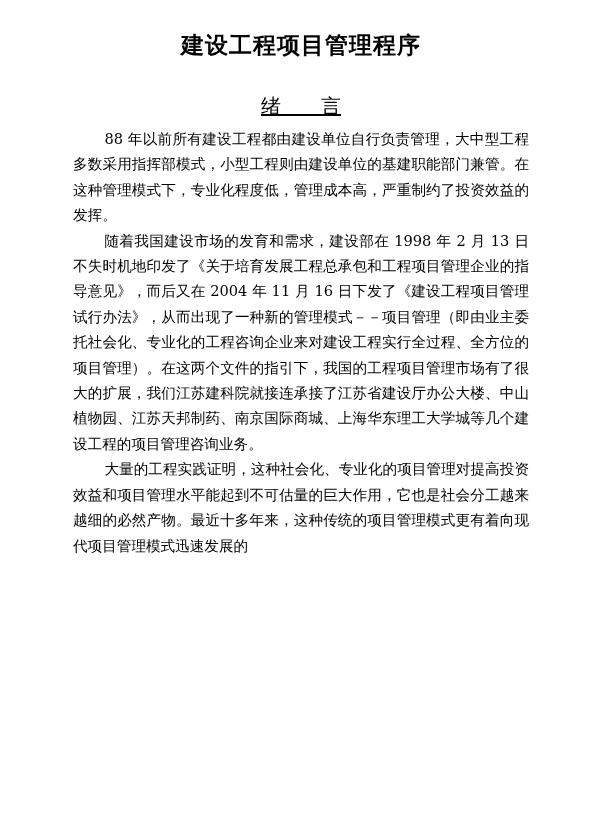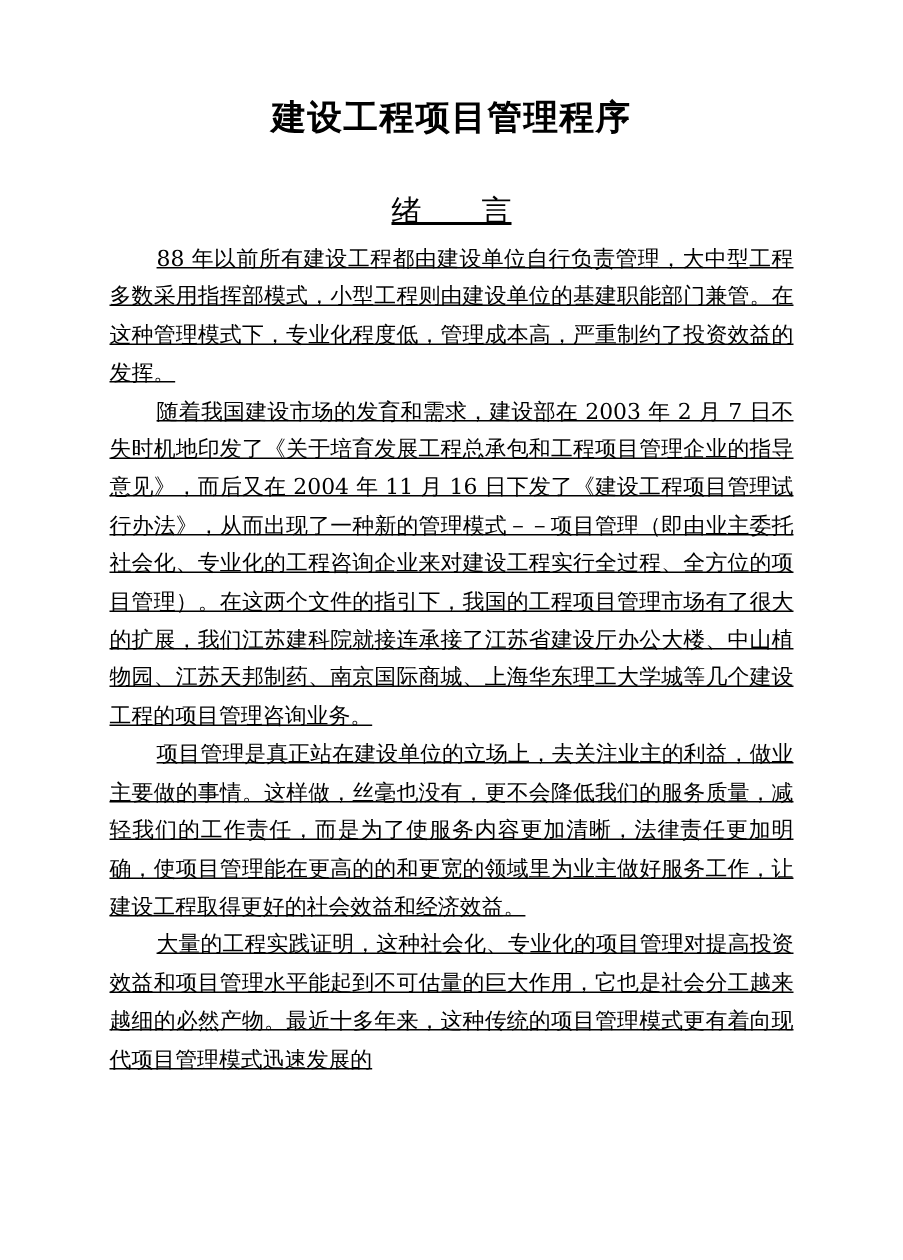--- a/index.html
+++ b/index.html
@@ -10,21 +10,21 @@
   .page {
     position: relative;
     width: 602px;
     height: 840px;
     background: #ffffff;
     color: #000000;
     overflow: hidden;
     font-family: "DejaVu Serif", "Liberation Serif", serif;
   }
   .doc-title {
-    margin-top: 66px;
+    margin-top: 32px;
     text-align: center;
     font-family: "DejaVu Sans", "Liberation Sans", sans-serif;
     font-weight: bold;
     font-size: 23px;
     line-height: 26px;
     letter-spacing: 1px;
     color: #000000;
   }
   .section-heading {
     margin-top: 36px;
@@ -40,34 +40,32 @@
     font-size: 14.6px;
     line-height: 25.4px;
     text-align: justify;
     text-justify: inter-ideograph;
     color: #000000;
   }
   .body-text p {
     margin: 0;
     padding: 0;
     text-indent: 2.15em;
-    text-decoration: underline;
   }
   .body-text .u {
     text-decoration: underline;
     text-underline-offset: 3px;
   }
 </style>
 </head>
 <body>
 
 <div class="page">
   <div class="doc-title">建设工程项目管理程序</div>
 
   <div class="section-heading">绪　　言</div>
 
   <div class="body-text">
       <p><span>88 年以前所有建设工程都由建设单位自行负责管理，大中型工程多数采用指挥部模式，小型工程则由建设单位的基建职能部门兼管。在这种管理模式下，专业化程度低，管理成本高，严重制约了投资效益的发挥。</span></p>
-      <p><span>随着我国建设市场的发育和需求，建设部在 2003 年 2 月 7 日不失时机地印发了《关于培育发展工程总承包和工程项目管理企业的指导意见》，而后又在 2004 年 11 月 16 日下发了《建设工程项目管理试行办法》，从而出现了一种新的管理模式－－项目管理（即由业主委托社会化、专业化的工程咨询企业来对建设工程实行全过程、全方位的项目管理）。在这两个文件的指引下，我国的工程项目管理市场有了很大的扩展，我们江苏建科院就接连承接了江苏省建设厅办公大楼、中山植物园、江苏天邦制药、南京国际商城、上海华东理工大学城等几个建设工程的项目管理咨询业务。</span></p>
-      <p><span>项目管理是真正站在建设单位的立场上，去关注业主的利益，做业主要做的事情。这样做，丝毫也没有，更不会降低我们的服务质量，减轻我们的工作责任，而是为了使服务内容更加清晰，法律责任更加明确，使项目管理能在更高的的和更宽的领域里为业主做好服务工作，让建设工程取得更好的社会效益和经济效益。</span></p>
+      <p><span>随着我国建设市场的发育和需求，建设部在 1998 年 2 月 13 日不失时机地印发了《关于培育发展工程总承包和工程项目管理企业的指导意见》，而后又在 2004 年 11 月 16 日下发了《建设工程项目管理试行办法》，从而出现了一种新的管理模式－－项目管理（即由业主委托社会化、专业化的工程咨询企业来对建设工程实行全过程、全方位的项目管理）。在这两个文件的指引下，我国的工程项目管理市场有了很大的扩展，我们江苏建科院就接连承接了江苏省建设厅办公大楼、中山植物园、江苏天邦制药、南京国际商城、上海华东理工大学城等几个建设工程的项目管理咨询业务。</span></p>
       <p><span>大量的工程实践证明，这种社会化、专业化的项目管理对提高投资效益和项目管理水平能起到不可估量的巨大作用，它也是社会分工越来越细的必然产物。最近十多年来，这种传统的项目管理模式更有着向现代项目管理模式迅速发展的</span></p>
     </div>
 </div>
 
 </body></html>

